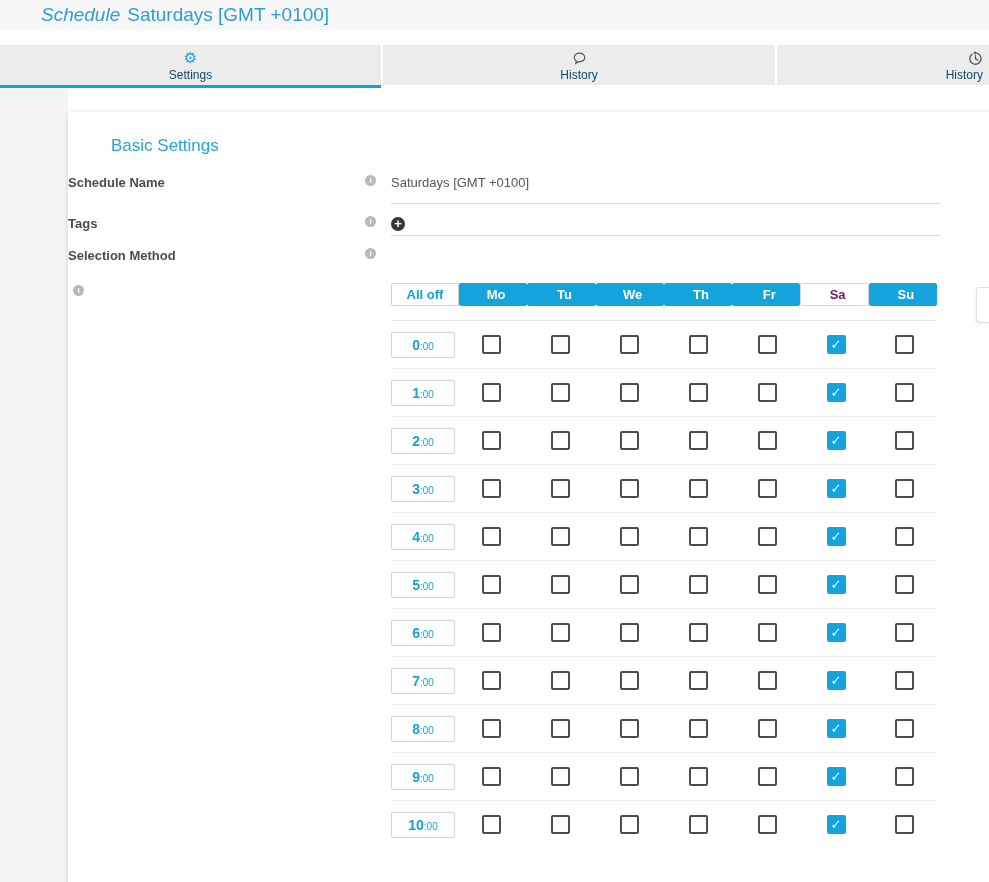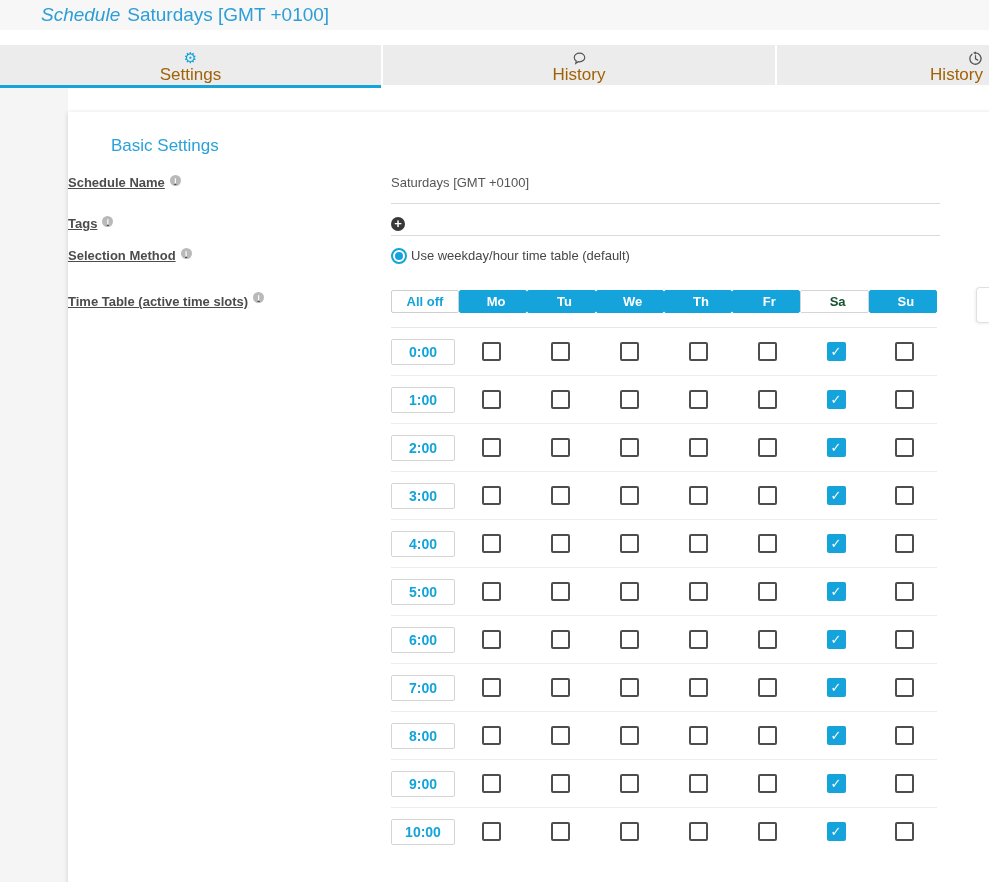--- a/index.html
+++ b/index.html
@@ -26,34 +26,34 @@
     display:flex;flex-direction:column;align-items:center;justify-content:flex-start;
     padding-top:4px;cursor:pointer;
   }
   .tab.active{height:43px;border-bottom:3px solid #14a3db;}
   .tab-settings{width:381px;margin-right:2px;}
   .tab-comments{width:392px;margin-right:2px;}
   .tab-history{flex:1;align-items:flex-end;padding-right:6px;}
   .tab .ticon{height:18px;line-height:16px;font-size:15px;color:#555;
     font-family:"DejaVu Sans",sans-serif;display:flex;align-items:center;}
   .tab .ticon.gear{color:#14a3db;font-size:15px;}
-  .tab .tlabel{font-size:17px;color:#a16207;line-height:16px;}
+  .tab .tlabel{font-size:12px;color:#0c4a6e;line-height:16px;}
   
   .left-gutter{position:absolute;left:0;top:88px;width:68px;bottom:0;background:#f5f5f5;}
   .card{
     position:absolute;left:68px;top:112px;right:-15px;bottom:-15px;
     background:#ffffff;box-shadow:0 1px 5px rgba(0,0,0,0.16);
     padding-top:23px;box-sizing:border-box;
   }
   .section-heading{margin:0 0 0 43px;font-size:17px;font-weight:400;color:#29a2db;line-height:22px;}
   .form{margin-top:16px;}
   .form-row{display:flex;align-items:flex-start;}
   .label-col{
-    flex:0 0 308px;display:flex;justify-content:flex-start;align-items:flex-start;
-    font-size:13px;font-weight:bold;color:#4c4c4c;line-height:20px;text-align:right;text-decoration:underline;
+    flex:0 0 308px;display:flex;justify-content:space-between;align-items:flex-start;
+    font-size:13px;font-weight:bold;color:#4c4c4c;line-height:20px;text-align:right;
   }
   .info-icon{
     width:11px;height:11px;border-radius:50%;background:#b9b9b9;color:#fff;
     font-size:8px;line-height:11px;text-align:center;font-weight:bold;
     margin-left:5px;margin-top:2px;flex:0 0 auto;cursor:pointer;
   }
   .control-col{margin-left:15px;width:549px;box-sizing:border-box;}
   .underlined{border-bottom:1px solid #d9d9d9;}
   .row-name{margin-bottom:10px;}
   .row-name .control-col{padding-bottom:10px;}
@@ -81,32 +81,32 @@
   .row-timetable .label-col{line-height:23px;}
   .tt{width:546px;}
   .tt-head{display:flex;justify-content:space-between;margin-bottom:14px;}
   .day-btn,.alloff-btn{
     box-sizing:border-box;width:72px;height:23px;border-radius:2px;
     display:flex;align-items:center;justify-content:center;
     font-size:13px;font-weight:bold;cursor:pointer;
   }
   .alloff-btn{background:#fff;border:1px solid #cfcfcf;color:#14a3db;}
   .day-btn{background:#14a3db;color:#fff;border:1px solid #14a3db;padding-left:6px;}
-  .day-btn.toggled{background:#fff;border:1px solid #d5d5d5;color:#14532d;}
+  .day-btn.toggled{background:#fff;border:1px solid #d5d5d5;color:#701a75;}
   .tt-body{border-top:1px solid #e8e8e8;}
   .tt-row{height:47px;display:flex;justify-content:space-between;align-items:center;}
   .tt-row:not(:last-child){border-bottom:1px solid #ededed;}
   .tt-cell{width:64px;display:flex;justify-content:center;align-items:center;}
   .time-btn{
     box-sizing:border-box;width:64px;height:26px;border:1px solid #d5d5d5;border-radius:2px;
     background:#fff;color:#14a3db;display:flex;align-items:baseline;justify-content:center;
     cursor:pointer;padding-top:4px;
   }
   .time-btn .hr{font-size:14px;font-weight:bold;line-height:16px;}
-  .time-btn .mins{font-size:14px;font-weight:bold;}
+  .time-btn .mins{font-size:10px;font-weight:normal;}
   .cb{
     box-sizing:border-box;width:19px;height:19px;border:2px solid #4d4d4d;border-radius:2px;
     background:#fff;cursor:pointer;display:flex;align-items:center;justify-content:center;
   }
   .cb.checked{border:none;background:#14a3db;color:#fff;font-size:13px;font-weight:bold;}
   
   .edge-tab{
     position:absolute;right:0;top:287px;width:12px;height:34px;background:#fff;
     border:1px solid #e0e0e0;border-right:none;border-radius:4px 0 0 4px;
     box-shadow:-1px 1px 3px rgba(0,0,0,0.07);cursor:pointer;
@@ -173,30 +173,25 @@
         <span class="plus-icon">+</span>
       </div>
     </div>
 
     <div class="form-row row-selection">
       <div class="label-col">
         <span>Selection Method</span>
         <span class="info-icon">i</span>
       </div>
       <div class="control-col">
-        <div class="radio-option">
-          <span class="radio selected"></span>
-          <span class="radio-label">Use weekday/hour time table (default)</span>
-        </div>
       </div>
     </div>
 
     <div class="form-row row-timetable">
       <div class="label-col">
-        <span>Time Table (active time slots)</span>
         <span class="info-icon">i</span>
       </div>
       <div class="control-col tt">
         <div class="tt-head">
           <div class="alloff-btn">All off</div>
 
         <div class="day-btn">Mo</div>
             <div class="day-btn">Tu</div>
             <div class="day-btn">We</div>
             <div class="day-btn">Th</div>

